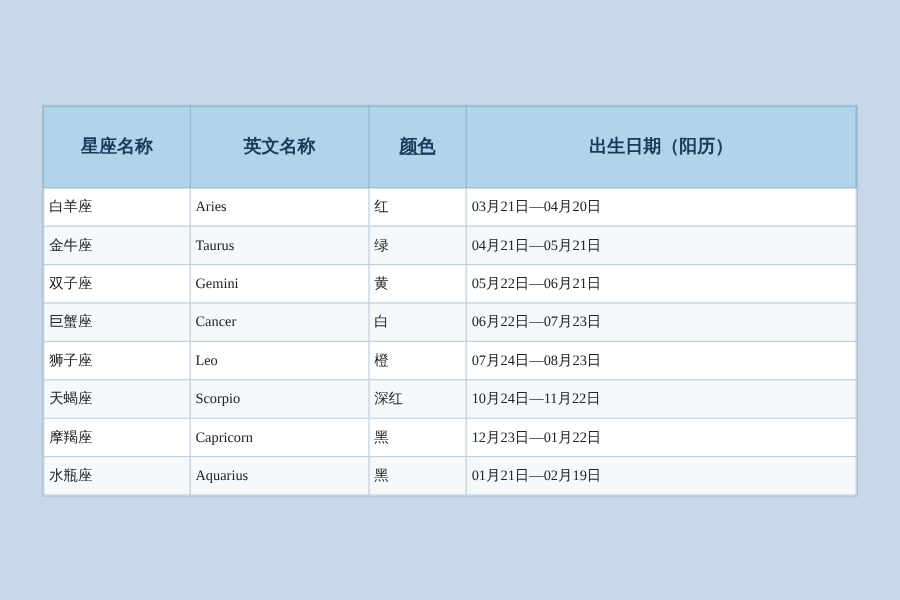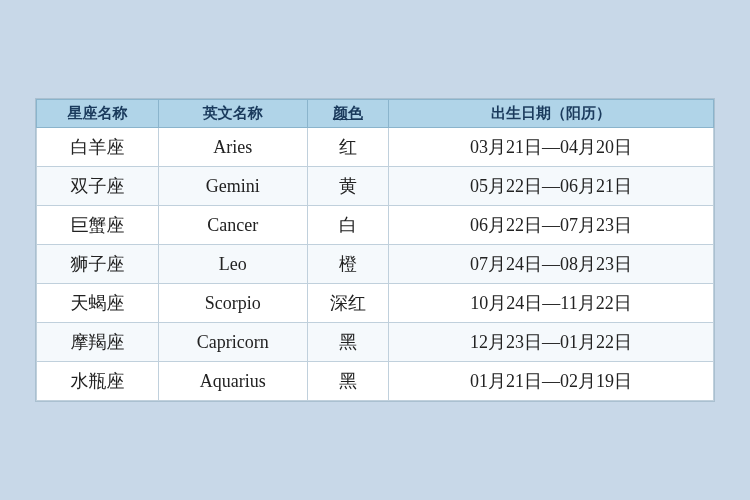--- a/index.html
+++ b/index.html
@@ -19,31 +19,30 @@
     }
     table {
       width: 100%;
       border-collapse: collapse;
     }
     thead tr th {
       background: #b0d4e8;
       color: #1a3a5c;
       font-weight: bold;
       font-size: 15px;
-      padding: 4px 4px;
+      padding: 24px 4px;
       border: 1px solid #8ab4cc;
       text-align: center;
     }
     tbody tr td {
       background: #ffffff;
       color: #222222;
-      font-size: 18px;
+      font-size: 12px;
       padding: 7px 4px;
       border: 1px solid #c0d0dc;
-      text-align: center;
     }
     tbody tr:nth-child(even) td {
       background: #f5f9fc;
     }
     .col-zh { width: 18%; }
     .col-en { width: 22%; margin-top: 24px; }
     .col-color { width: 12%; text-decoration: underline; }
     .col-date { width: 48%; }
   </style>
 </head>
@@ -58,20 +57,26 @@
         <th class="col-color">颜色</th>
         <th class="col-date">出生日期（阳历）</th>
       </tr>
     </thead>
     <tbody id="table-body">
     <tr>
           <td>白羊座</td>
           <td>Aries</td>
           <td>红</td>
           <td>03月21日—04月20日</td>
+        </tr>
+        <tr>
+          <td>金牛座</td>
+          <td>Taurus</td>
+          <td>绿</td>
+          <td>04月21日—05月21日</td>
         </tr>
         <tr>
           <td>双子座</td>
           <td>Gemini</td>
           <td>黄</td>
           <td>05月22日—06月21日</td>
         </tr>
         <tr>
           <td>巨蟹座</td>
           <td>Cancer</td>

